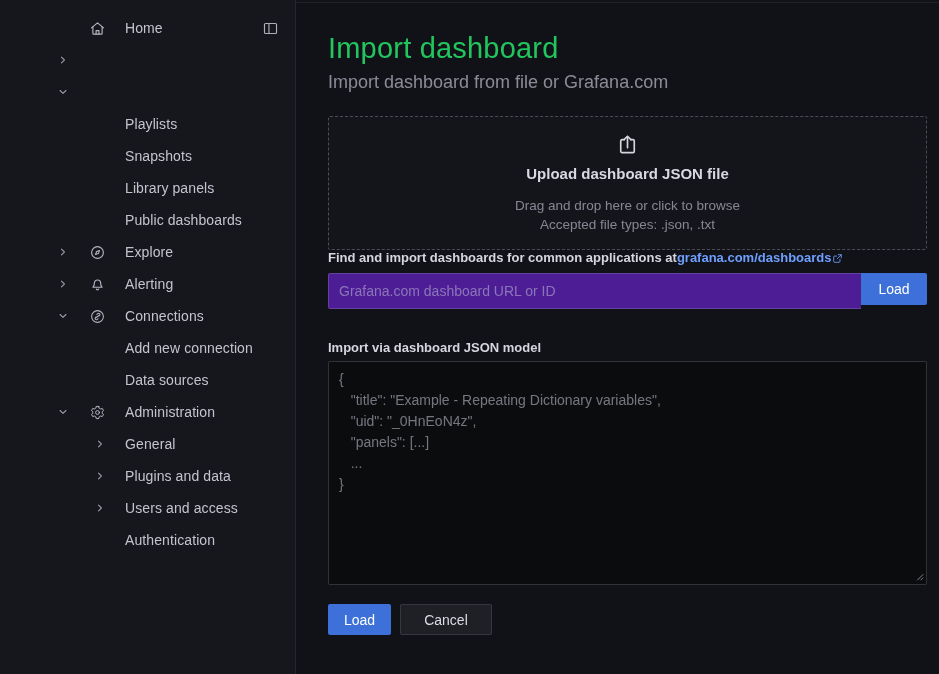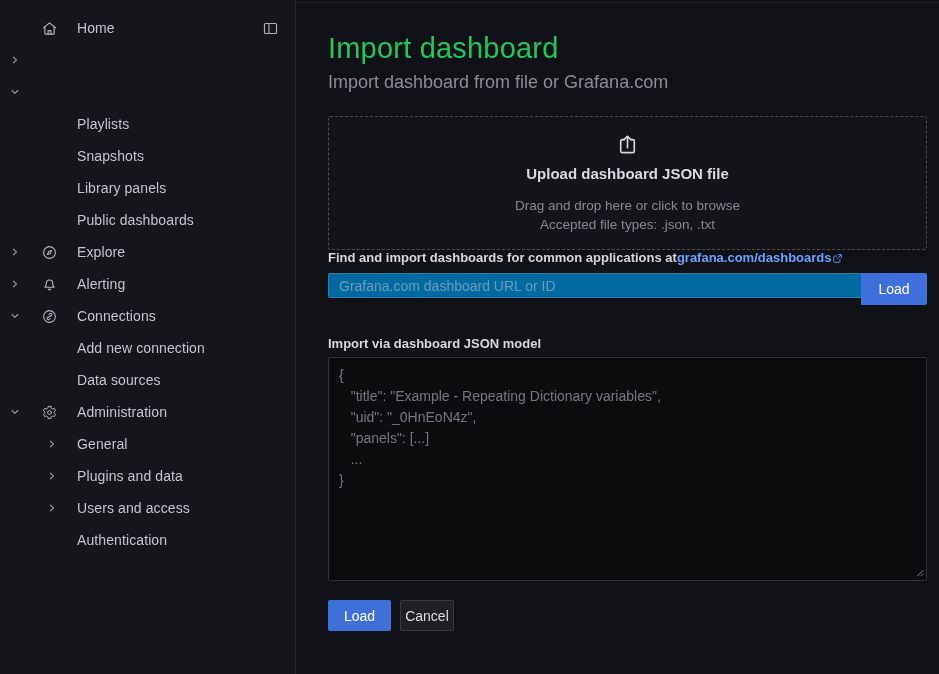--- a/index.html
+++ b/index.html
@@ -10,21 +10,21 @@
     font-family: "Liberation Sans", "DejaVu Sans", sans-serif;
     color: #ccccdc;
     -webkit-font-smoothing: antialiased;
   }
   
   .sidebar {
     position: absolute; left:0; top:0; bottom:0; width:296px;
     background:#16171d;
     border-right:1px solid #26272e;
   }
-  .nav { padding-top:12px; }
+  .nav { padding-top:12px;margin-left:48px; }
   .nav-row { display:flex; align-items:center; height:32px; }
   .chev {
     width:30px; height:30px; display:flex; align-items:center; justify-content:center;
     color:#9a9ba7; background:none; border:0; padding:0; cursor:pointer;
   }
   .chev svg { width:12px; height:12px; }
   .nav-btn {
     flex:1; height:30px; display:flex; align-items:center; margin-right:9px;
     border-radius:2px; position:relative; color:#c3c4cf; text-decoration:none; cursor:pointer;
   }
@@ -67,21 +67,21 @@
   .field-label {
     display:flex; align-items:center; gap:0;
     font-size:13px; font-weight:600; color:#d5d6de; line-height:16px;
   }
   .field-label .link { color:#6e9fff; cursor:pointer; font-weight:600; }
   .ext-icon { color:#6e9fff; display:flex; cursor:pointer; }
   .ext-icon svg { width:13px; height:13px; }
 
   .input-group { display:flex; margin-top:7px; }
   .gcom-input {
-    flex:1; height:25px; background:#0369a1;
+    flex:1; height:36px; background:#4c1d95;
     border:1px solid rgba(204,204,220,0.20); border-right:none;
     border-radius:2px 0 0 2px; padding:0 10px; color:#ccccdc; font-size:14px; outline:none;
     font-family:inherit;
   }
   .gcom-input::placeholder { color:rgba(204,204,220,0.50); }
   .btn { font-family:inherit; cursor:pointer; }
   .btn-load-top {
     width:66px; height:32px; background:#3d71d9; color:#fff; border:none;
     border-radius:0 2px 2px 0; font-size:14px; font-weight:500;
   }
@@ -96,21 +96,21 @@
   }
   .resize-handle { position:absolute; right:3px; bottom:4px; color:#8e9099; pointer-events:none; display:flex; }
   .resize-handle svg { width:10px; height:10px; }
 
   .actions { display:flex; gap:9px; margin-top:19px; }
   .btn-primary {
     height:31px; padding:0 16px; background:#3d71d9; color:#fff; border:none;
     border-radius:2px; font-size:14px; font-weight:500;
   }
   .btn-secondary {
-    height:31px; padding:0 4px; background:rgba(204,204,220,0.08); color:#dcdde4;
+    height:31px; padding:0 23px; background:rgba(204,204,220,0.08); color:#dcdde4;
     border:1px solid rgba(204,204,220,0.14); border-radius:2px; font-size:14px; font-weight:500;
   }
 </style>
 </head>
 <body>
 
 <aside class="sidebar">
   <nav class="nav" id="sidebar-nav">
       <div class="nav-row">
         <span class="chev"></span>

